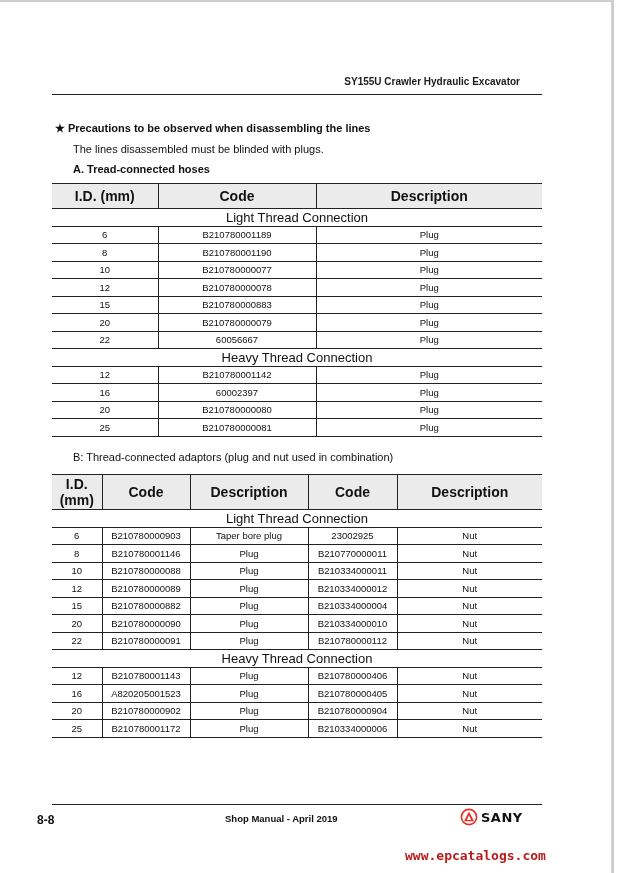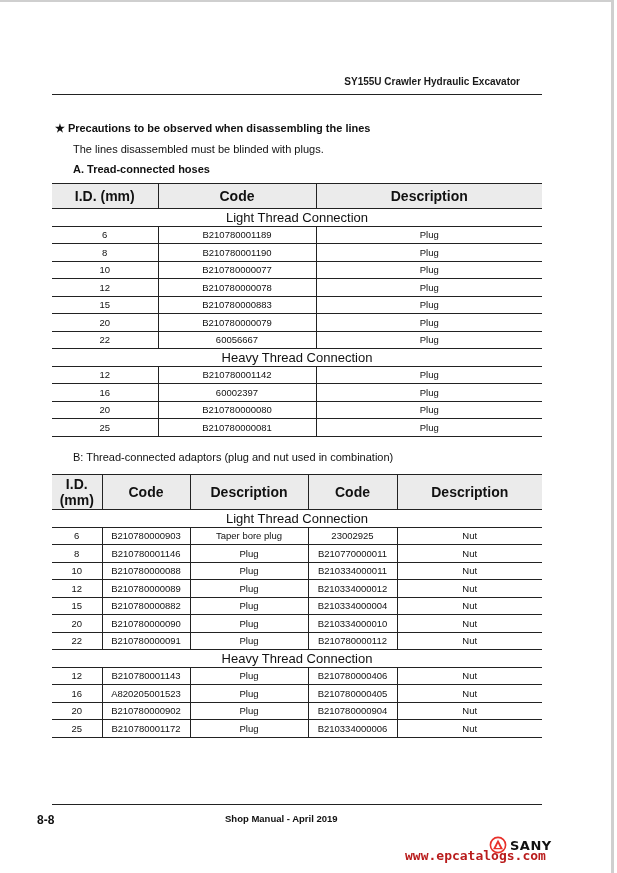--- a/index.html
+++ b/index.html
@@ -18,21 +18,21 @@
           font-size: 9.5px; table-layout: fixed; }
   th { background: #ebebeb; font-weight: bold; height: 22px; font-size: 14px;
        border-top: 1px solid #222; border-bottom: 1px solid #222; }
   td { height: 16.5px; text-align: center; padding: 0;
        border-top: 1px solid #222; border-bottom: 1px solid #222; }
   th + th, td + td { border-left: 1px solid #222; }
   td.group { font-size: 13px; }
   .footer-line { position: absolute; left: 52px; top: 804px; width: 490px; border-top: 1px solid #222; }
   .footer-page { position: absolute; left: 37px; top: 813px; font-size: 12px; font-weight: bold; }
   .footer-center { position: absolute; left: 225px; top: 813px; font-size: 9.5px; font-weight: bold; }
-  .logo { position: absolute; left: 489px; top: 808px; display: flex; align-items: center; margin-top: 28px; }
+  .logo { position: absolute; left: 460px; top: 808px; display: flex; align-items: center; }
   .logo-text { font-size: 13px; font-weight: 900; letter-spacing: 0.5px; margin-left: 3px; color: #111;
                font-family: "DejaVu Sans", sans-serif; }
   .watermark { position: absolute; left: 405px; top: 848px; font-family: "DejaVu Sans Mono", monospace;
                font-size: 13px; font-weight: bold; color: #b91c1c; }
 </style>
 </head>
 <body>
 
 <div class="page-frame"></div>
 

